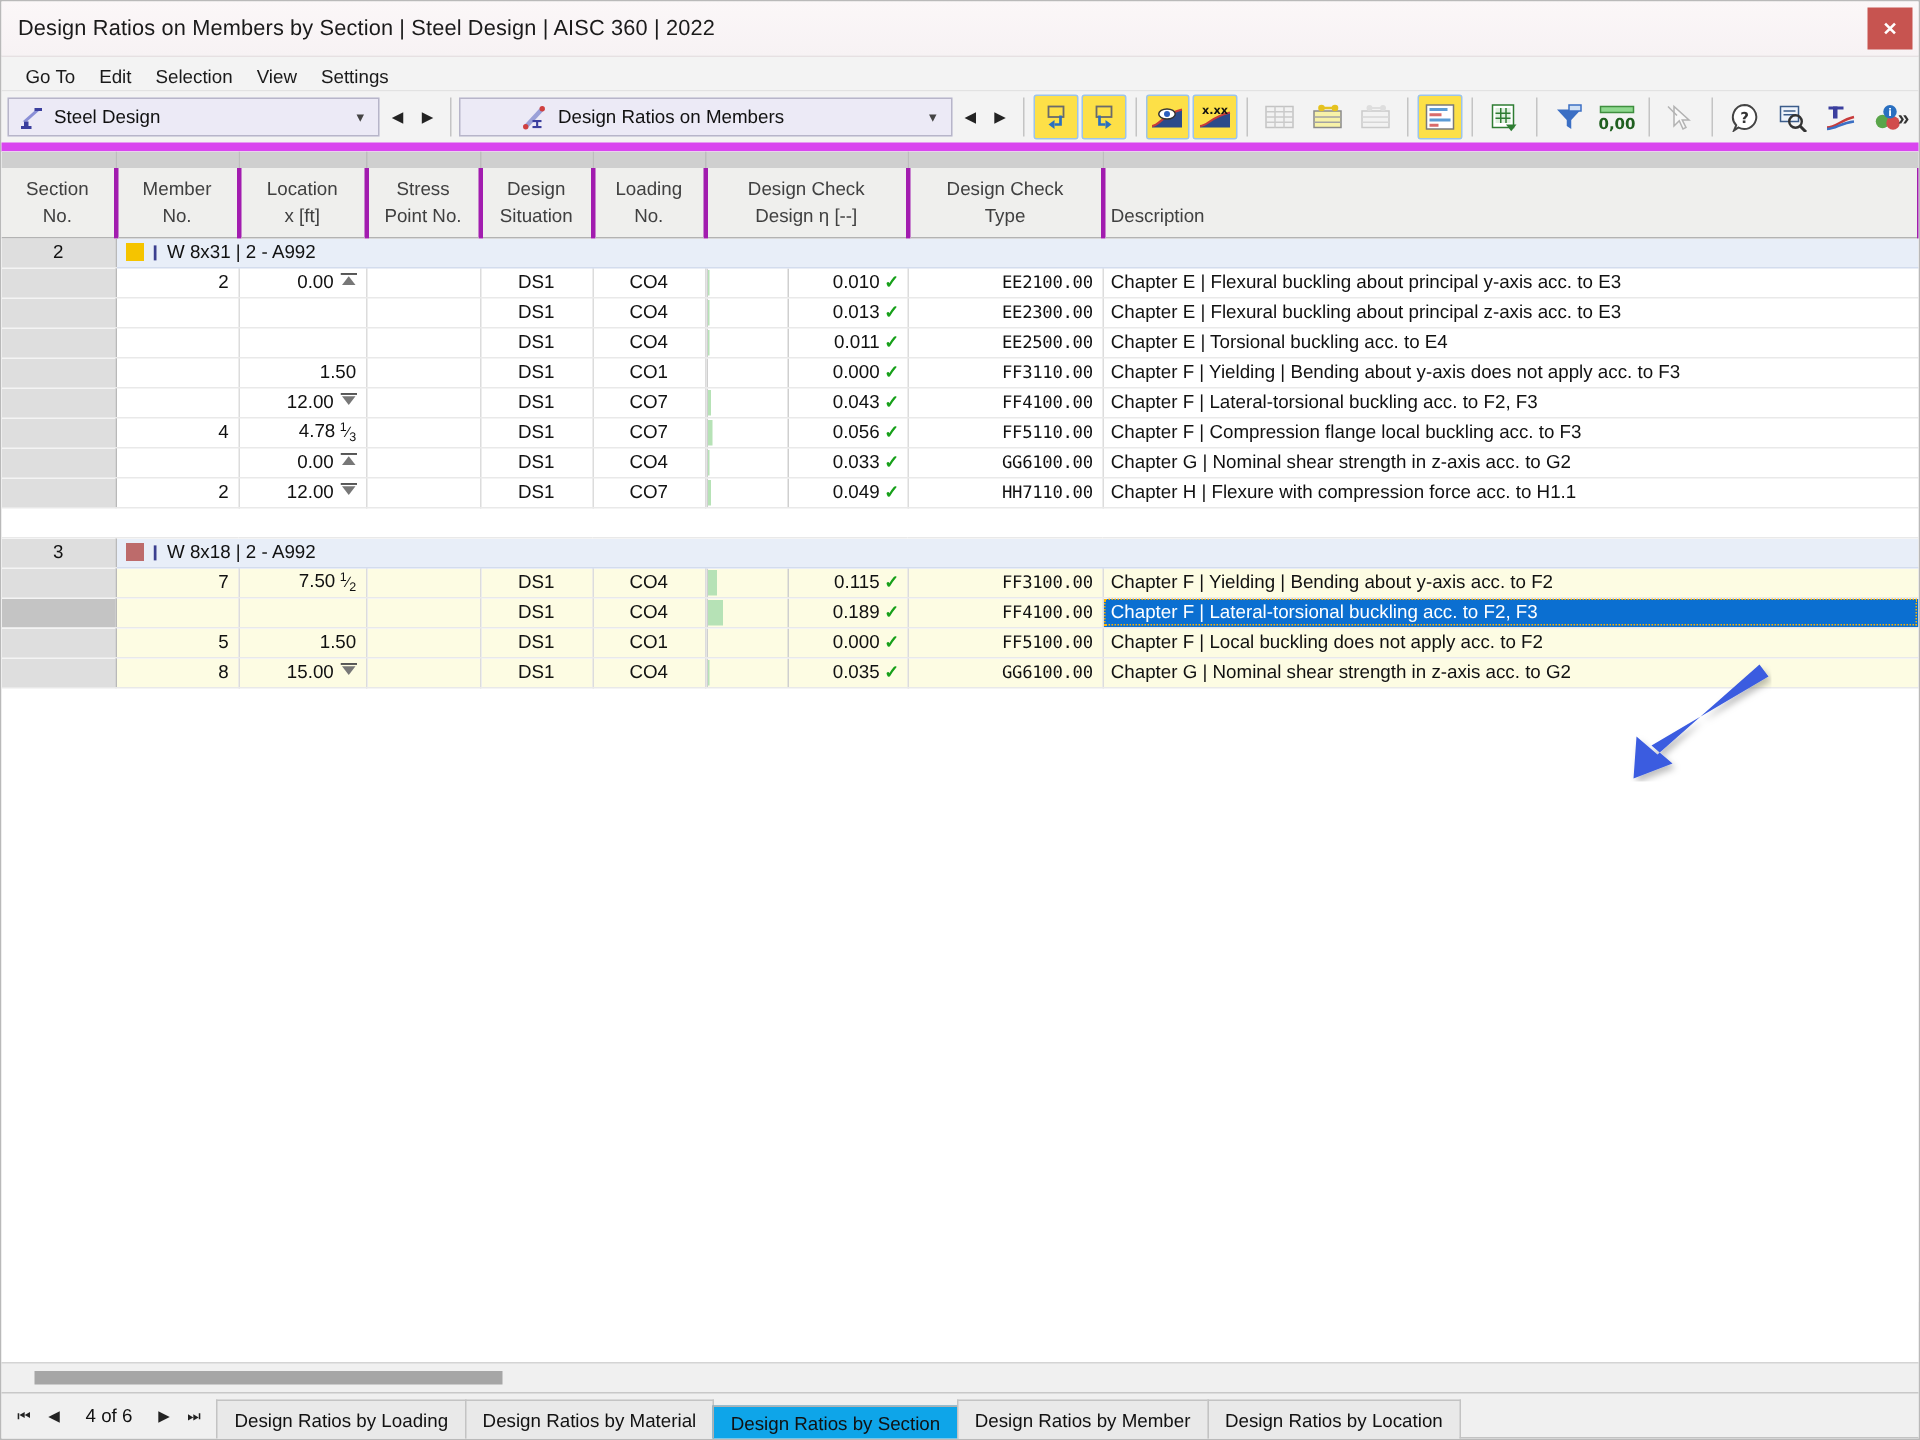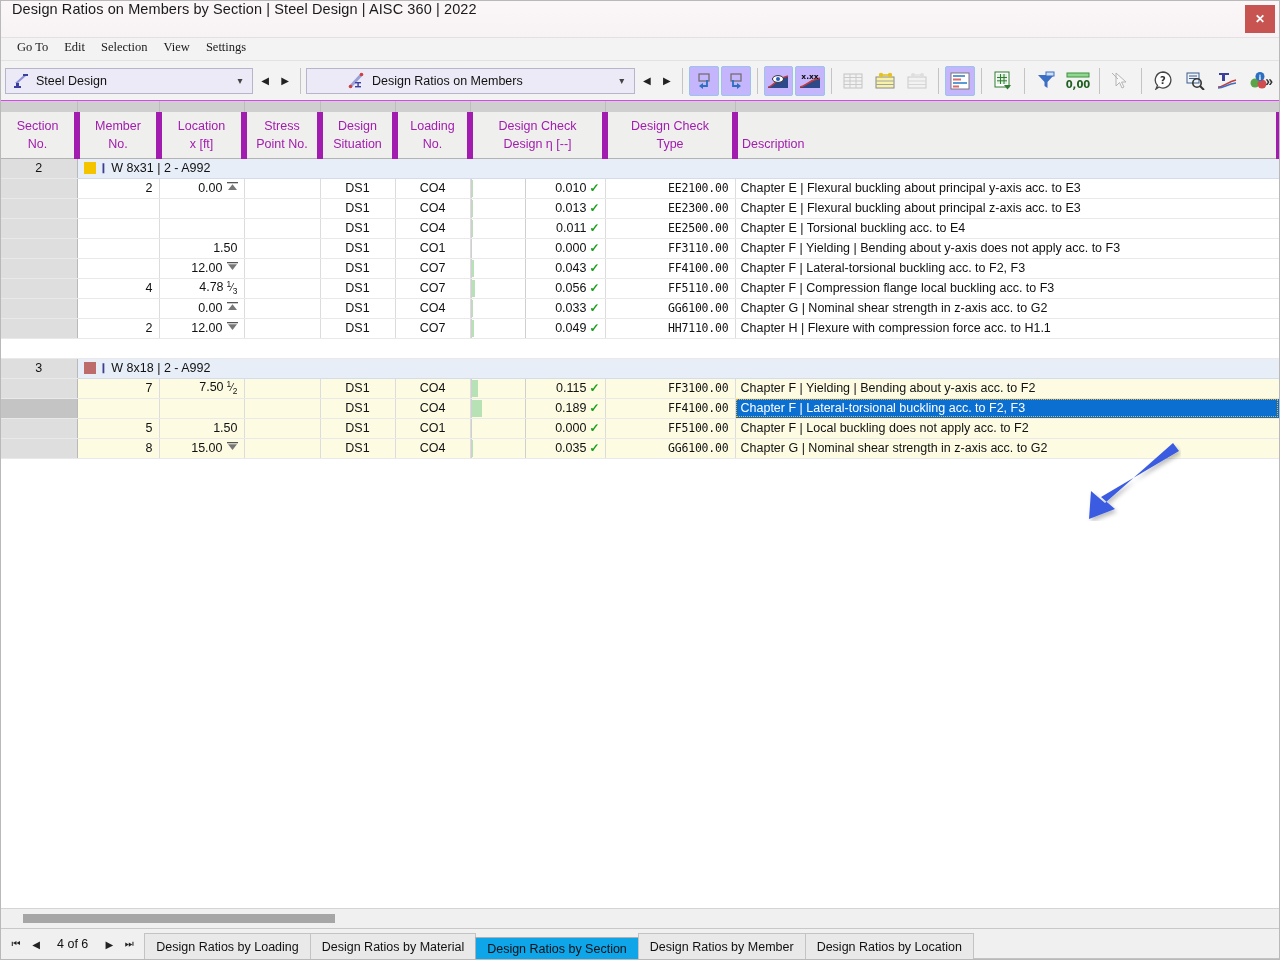--- a/index.html
+++ b/index.html
@@ -18,21 +18,21 @@
     border: 1px solid #b9b9b9;
     background: #ffffff;
   }
 
   
   .titlebar {
     height: 37px;
     background: linear-gradient(to bottom, #fbf7f8 0%, #f7f2f4 100%);
     border-bottom: 1px solid #e6e0e2;
     display: flex;
-    align-items: flex-start;
+    align-items: center;
     padding-left: 11px;
     position: relative;
     flex: none;
   }
   .titlebar .title {
     font-size: 14.5px;
     color: #1a1a1a;
     letter-spacing: .1px;
   }
   .close-btn {
@@ -46,37 +46,36 @@
     font-weight: bold;
     cursor: pointer;
   }
 
   
   .menubar {
     height: 23px;
     background: #f3f3f3;
     border-bottom: 1px solid #e2e2e2;
     display: flex;
-    align-items: flex-start;
+    align-items: flex-end;
     padding-left: 8px;
     flex: none;
-    font-family: Liberation Serif, serif;
   }
   .menubar .mitem {
     font-size: 12.5px;
     color: #1a1a1a;
     padding: 2px 8px;
     cursor: default;
   }
 
   
   .toolbar {
     height: 40px;
     background: #f3f3f3;
-    border-bottom: 1px solid #d946ef;
+    border-bottom: 6px solid #d946ef;
     display: flex;
     align-items: center;
     padding: 0 4px;
     flex: none;
     position: relative;
   }
   .combo {
     height: 26px;
     background: #eceaf6;
     border: 1px solid #b7b5c9;
@@ -114,21 +113,21 @@
   }
   .tbtn {
     width: 30px; height: 30px;
     display: flex; align-items: center; justify-content: center;
     margin: 0 1px;
     border: 1px solid transparent;
     border-radius: 2px;
     cursor: pointer;
   }
   .tbtn.active {
-    background: #c4b5fd;
+    background: #fde047;
     border: 1px solid #9cc4ea;
   }
   .tbtn.disabled { opacity: .45; cursor: default; }
   .overflow {
     position: absolute; right: 6px;
     font-size: 14px; color: #333; cursor: pointer;
     font-weight: bold;
   }
 
   
@@ -157,25 +156,25 @@
   thead .spacer th {
     height: 11px;
     background: #cfcfcf;
     border-right: 1px solid #bdbdbd;
     padding: 0;
   }
   thead .spacer th.first { background: #cfcfcf; }
   thead .hdr th {
     height: 46px;
     background: #efefed;
-    border-right: 6px solid #a21caf;
+    border-right: 3px solid #a21caf;
     border-bottom: 1px solid #b3b3b3;
     font-weight: normal;
     font-size: 12.5px;
-    color: #a21caf;
+    color: #404040;
     text-align: center;
     vertical-align: middle;
     padding: 0 4px;
     line-height: 1.45;
   }
   thead .hdr th.desc { text-align: left; padding-right: 8px; vertical-align: bottom; padding-bottom: 4px; }
 
   tbody tr { height: 20px; }
   tbody td {
     border-right: 1px solid #dcdcdc;

